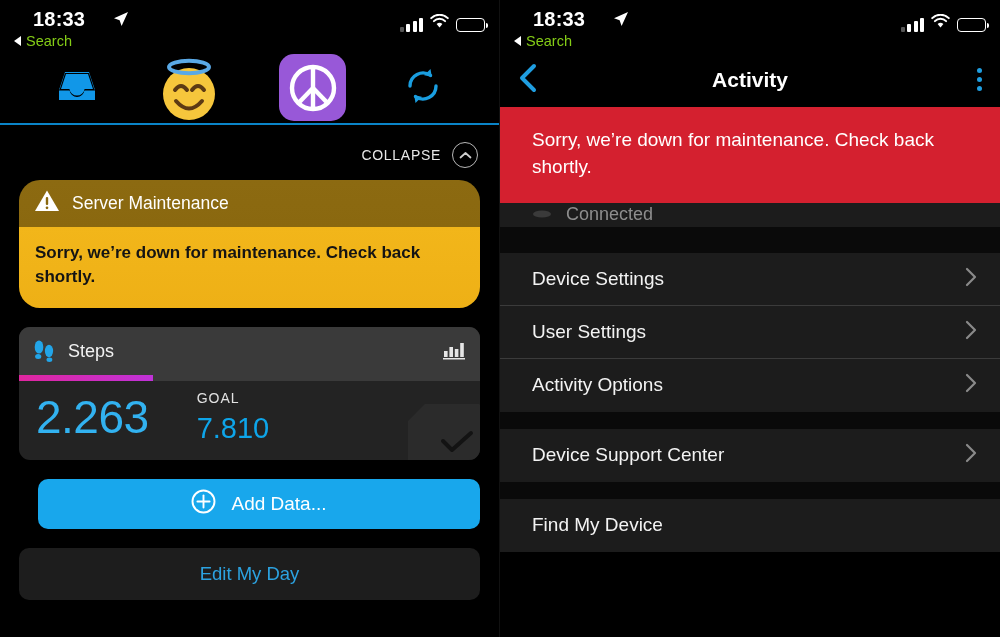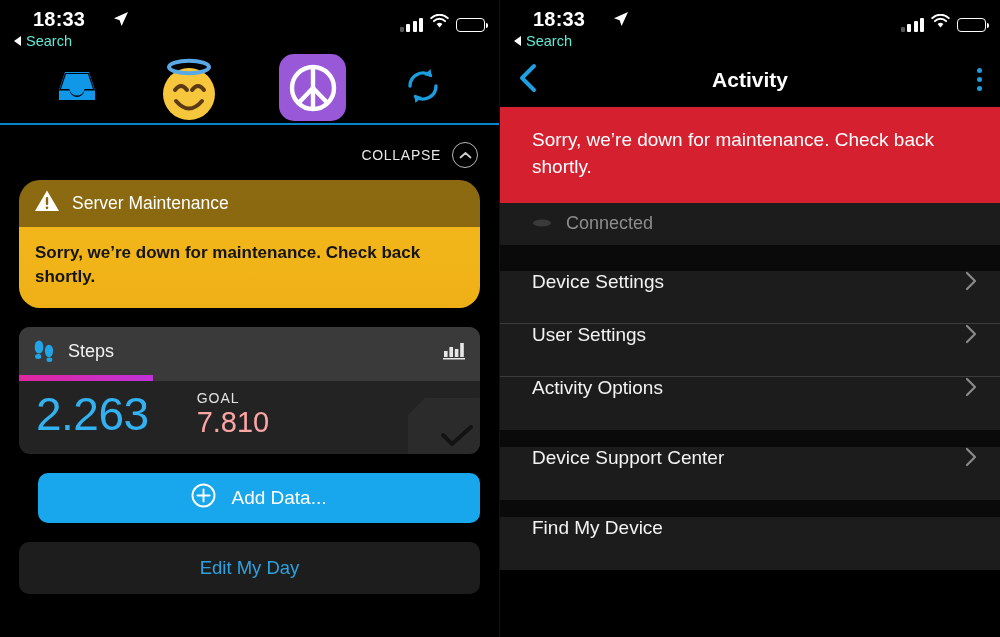--- a/index.html
+++ b/index.html
@@ -22,21 +22,21 @@
     color: #fff; font-size: 20px; font-weight: bold;
     letter-spacing: 0.2px;
   }
   .sb-loc {
     position: absolute; left: 113px; top: 11px;
     width: 0; height: 0;
   }
   .sb-loc svg { position:absolute; left:0; top:0; }
   .sb-search {
     position: absolute; left: 14px; top: 33px;
-    color: #5eead4; font-size: 14.5px;
+    color: #84cc16; font-size: 14.5px;
     display: flex; align-items: center; gap: 5px;
   }
   .sb-search .tri {
     width: 0; height: 0;
     border-top: 5px solid transparent;
     border-bottom: 5px solid transparent;
     border-right: 7px solid #fff;
   }
   .sb-right {
     position: absolute; right: 14px; top: 14px;
@@ -129,21 +129,21 @@
   }
   .steps-value {
     color: #32b2f0; font-size: 46px; font-weight: 300;
     padding-left: 17px; letter-spacing: -0.5px; line-height: 1.05;
   }
   .steps-goal { margin-left: 48px; }
   .steps-goal-label {
     color: #e2e2e2; font-size: 14px; letter-spacing: 1px;
   }
   .steps-goal-value {
-    color: #fca5a5; font-size: 29px; font-weight: 300; margin-top: 1px; line-height:1.1;
+    color: #0ea5e9; font-size: 29px; font-weight: 300; margin-top: 7px; line-height:1.1;
   }
   .steps-corner {
     position: absolute; right: 0; bottom: 0;
     width: 72px; height: 56px; overflow: hidden;
   }
   .steps-corner .wedge {
     position:absolute; right:-18px; bottom:-28px;
     width: 92px; height: 92px; background: #2b2b2b;
     transform: rotate(45deg);
   }
@@ -180,31 +180,31 @@
     gap: 4px; cursor: pointer;
   }
   .nav-menu i { width: 5px; height: 5px; background: #1f9ee0; border-radius: 50%; display:block; }
 
   .red-banner {
     background: #d4202f; color: #fff;
     font-size: 19px; line-height: 1.42;
     padding: 20px 22px 22px 32px;
   }
   .hidden-row {
-    height: 42px; background: #1c1c1c;
+    height: 24px; background: #1c1c1c;
     display: flex; align-items: center; padding: 8px 32px;
     gap: 14px; overflow: hidden;
     position: relative;
   }
   .hidden-row-text { color: #8d8d8d; font-size: 18px; }
   .gap-block { height: 26px; background: #0a0a0a; }
   .gap-block.thin { height: 17px; }
   .list-group { background: #1c1c1c; }
   .list-row {
-    height: 53px; display: flex; align-items: flex-start;
+    height: 53px; display: flex; align-items: center;
     padding: 0 23px 0 32px; cursor: pointer;
     border-bottom: 1px solid #3b3b3b;
   }
   .list-row:last-child { border-bottom: none; }
   .list-row-label { color: #f3f3f3; font-size: 19px; }
   .chev { margin-left: auto; }
 </style>
 </head>
 <body>
 

